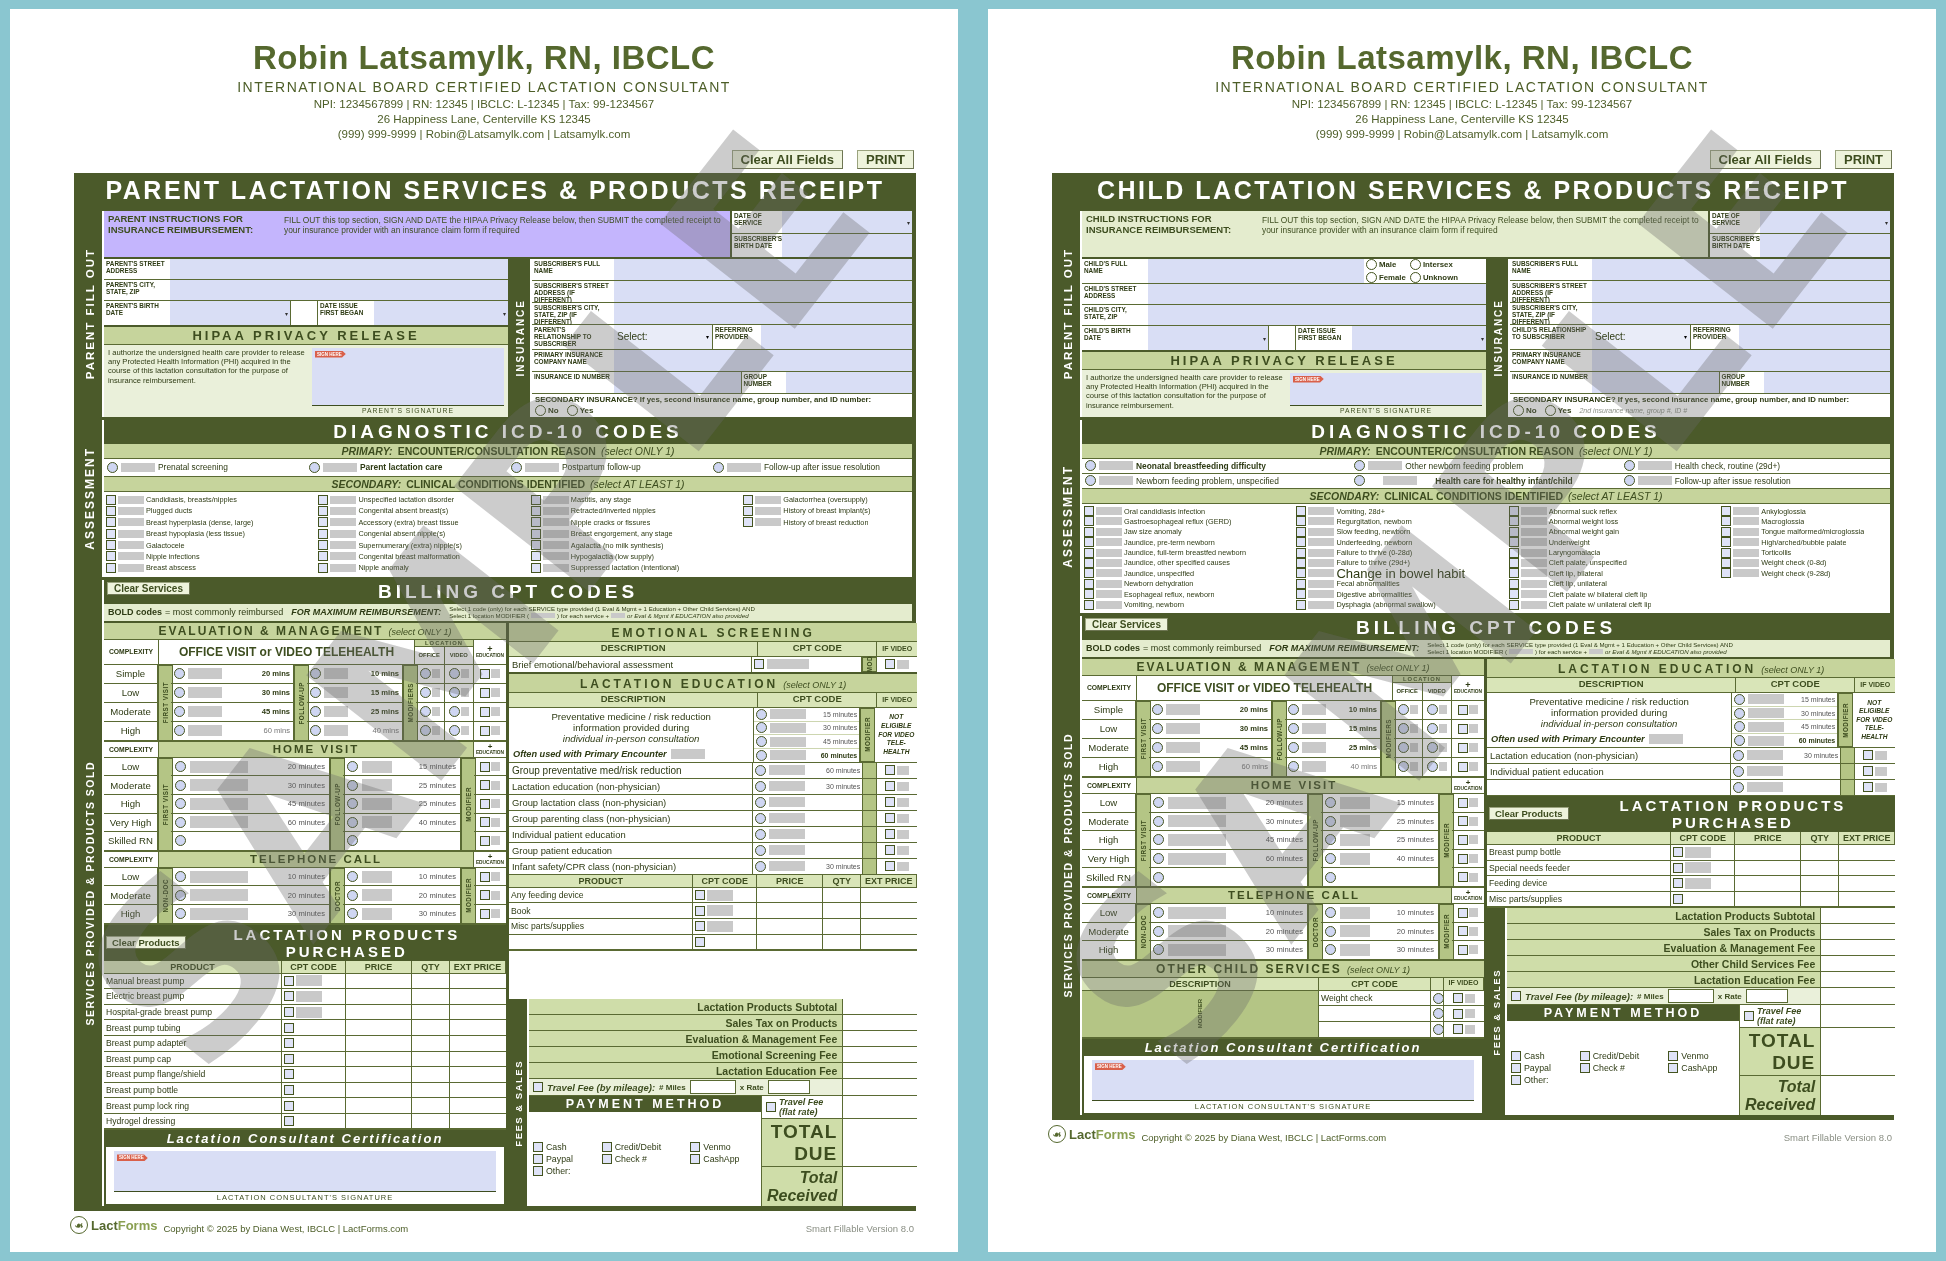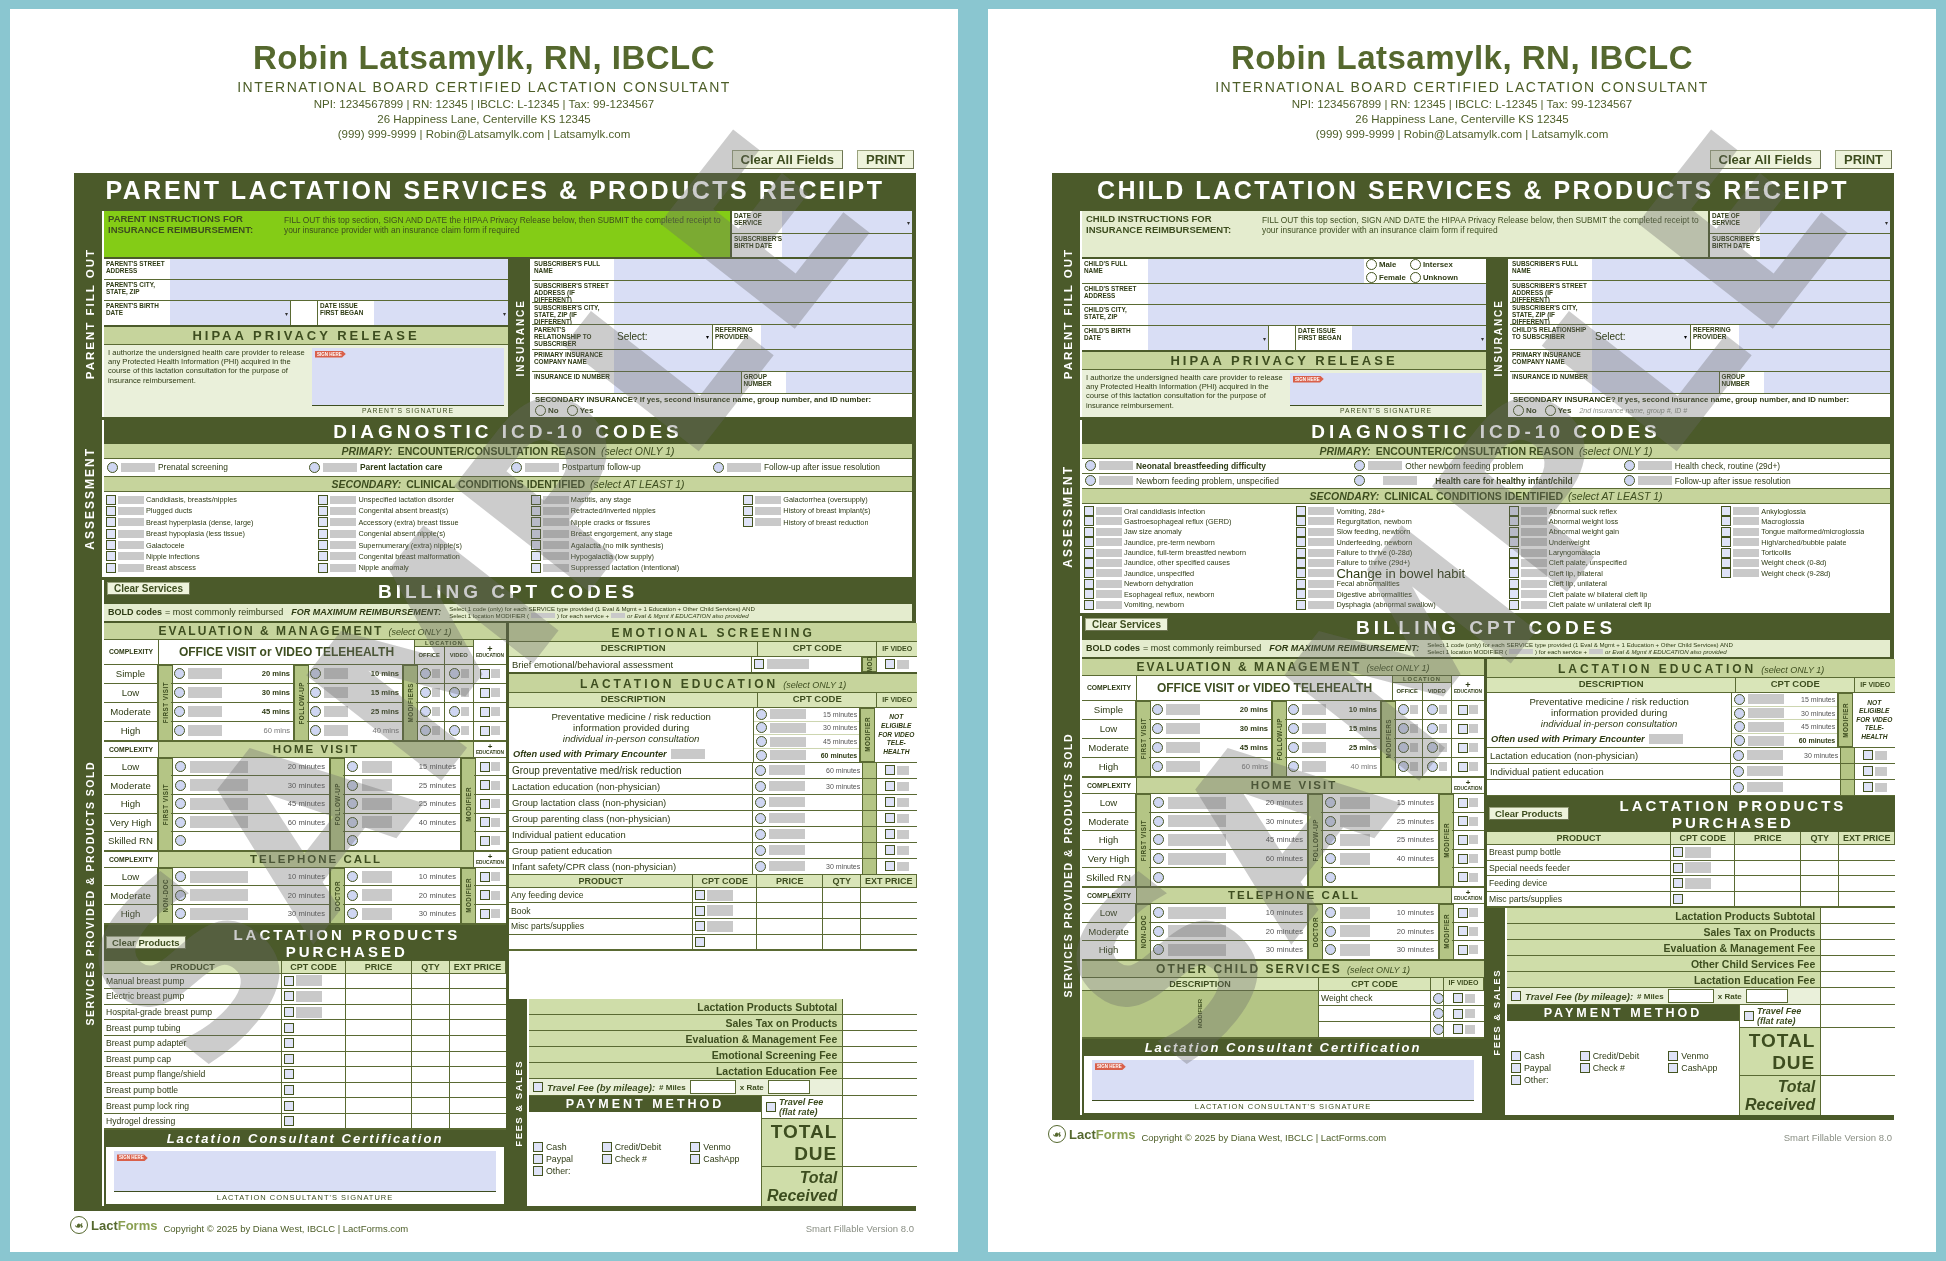--- a/index.html
+++ b/index.html
@@ -64,21 +64,21 @@
         <button class="btn">PRINT</button>
       </div>
       <div class="form">
         <div class="titleband">PARENT LACTATION SERVICES &amp; PRODUCTS RECEIPT</div>
         <div class="sec">
           <div class="vside" style="border-right: 2px solid rgb(255, 255, 255);">
             <span class="vt" style="writing-mode: vertical-rl; transform: rotate(180deg); font-weight: bold; letter-spacing: 2px; font-size: 11.5px;">PARENT FILL OUT</span>
           </div>
           <div class="seccontent" style="background: rgb(255, 255, 255);">
             <div class="frow" style="height: 46px; border-bottom: 2px solid rgb(75, 90, 42);">
-              <div style="flex: 1 1 0%; background: #84cc16; display: flex; gap: 6px; padding: 2px 4px; border-right: 2px solid rgb(75, 90, 42); justify-content: space-between;">
+              <div style="flex: 1 1 0%; background: #c4b5fd; display: flex; gap: 6px; padding: 2px 4px; border-right: 2px solid rgb(75, 90, 42); justify-content: space-between;">
                 <div style="width: 170px; color: rgb(61, 77, 31); font-weight: bold; font-size: 9.5px; line-height: 1.25;">
                   <div>PARENT INSTRUCTIONS FOR</div>
                   <div>INSURANCE REIMBURSEMENT:</div>
                 </div>
                 <div style="flex: 1 1 0%; font-size: 8.4px; color: rgb(61, 77, 31); line-height: 1.3; padding-top: 2px;">FILL OUT this top section, SIGN AND DATE the HIPAA Privacy Release below, then SUBMIT the completed receipt to your insurance provider with an insurance claim form if required</div>
               </div>
               <div style="width: 180px; flex: 0 0 auto; display: flex; flex-direction: column;">
                 <div class="frow" style="flex: 1 1 0%; border-bottom: 1px solid rgb(90, 106, 51);">
                   <div class="flab" style="width: 46px;">DATE OF SERVICE</div>
                   <div class="finput">

